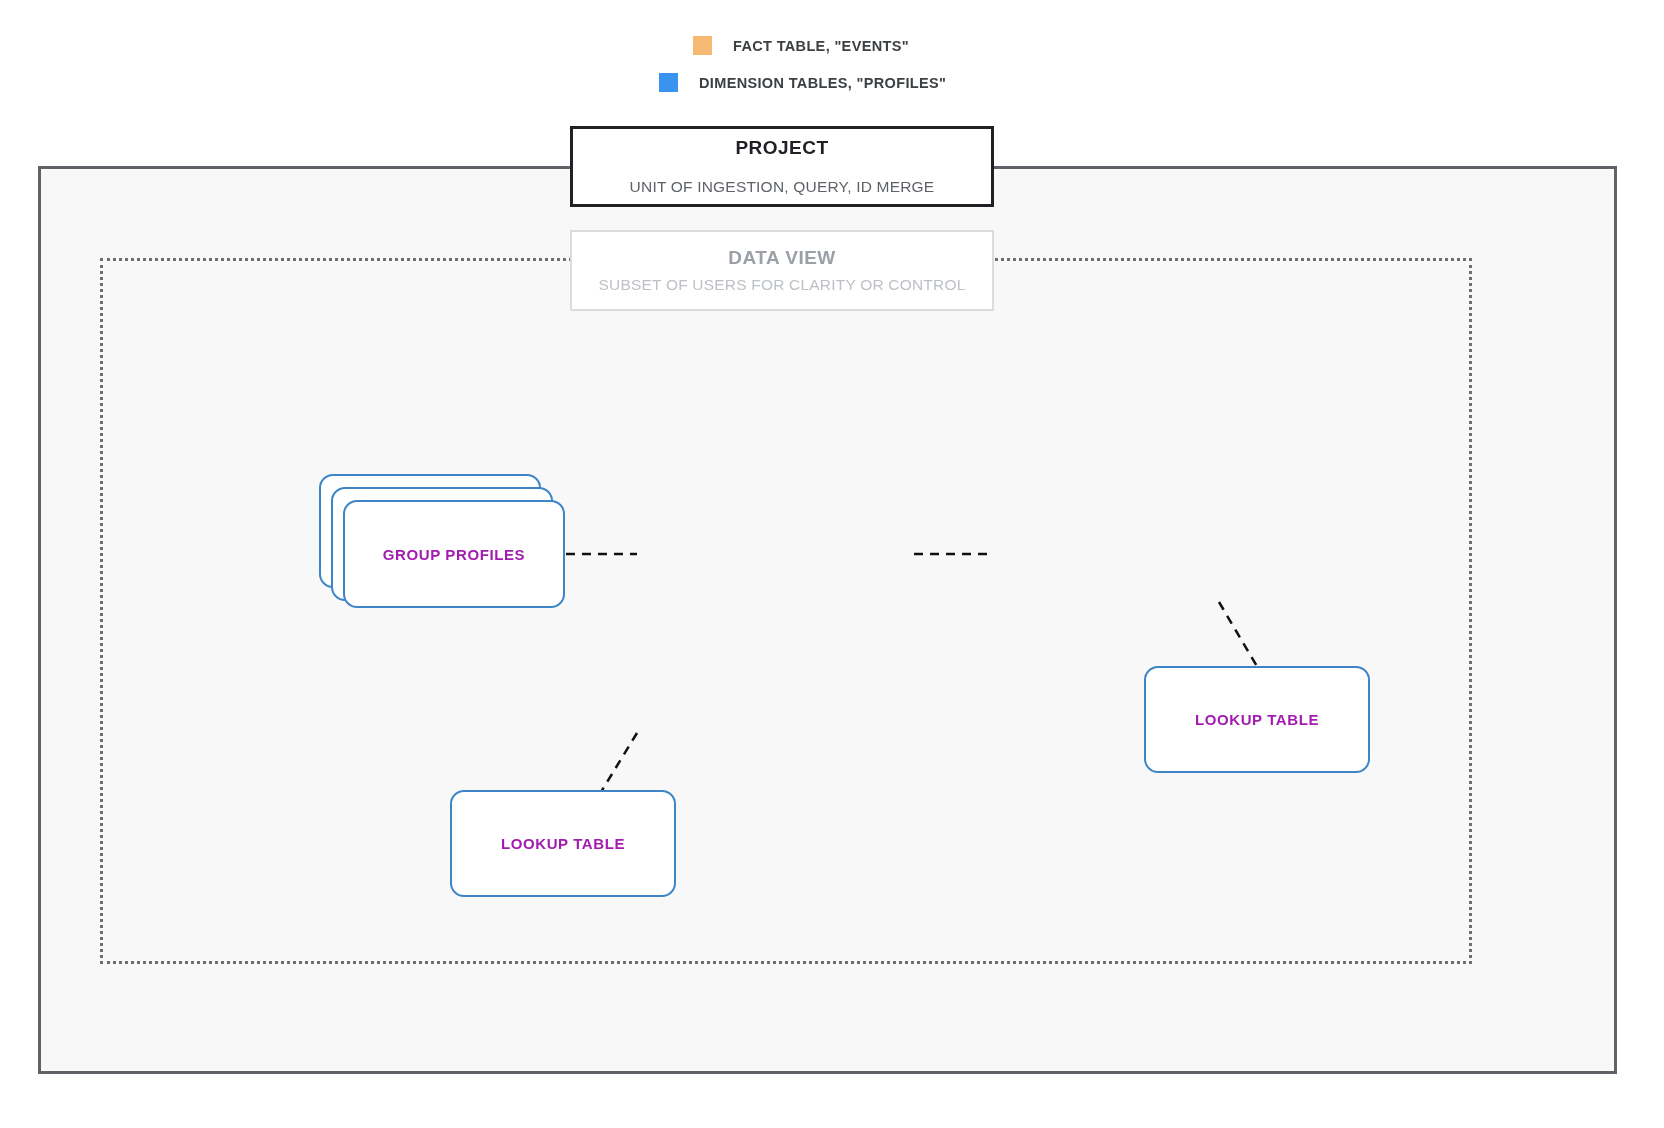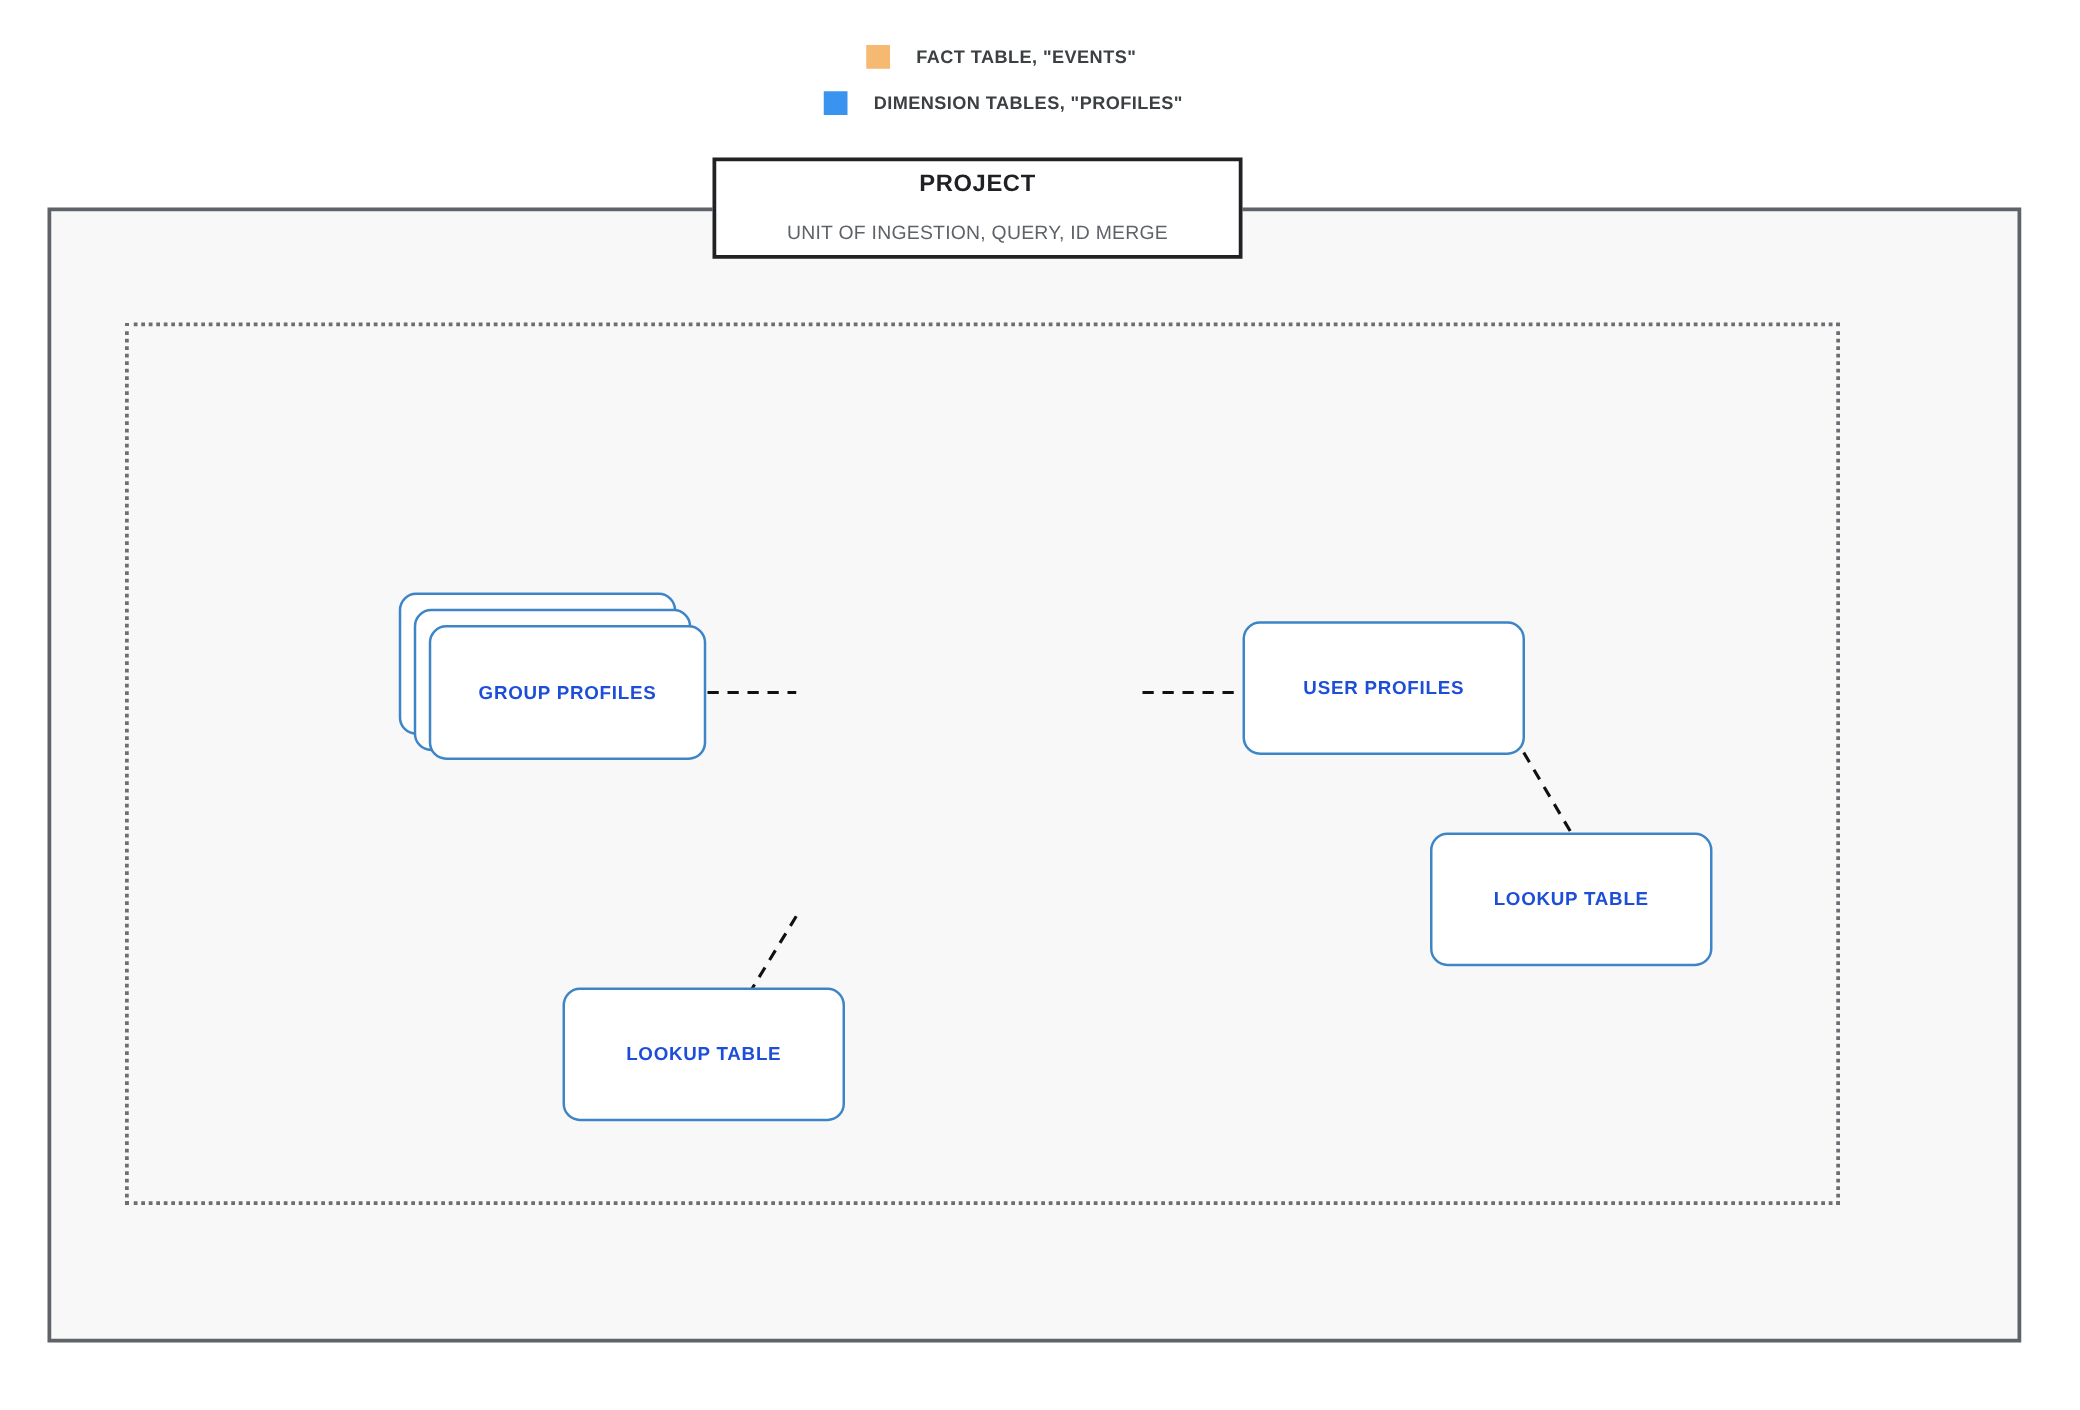--- a/index.html
+++ b/index.html
@@ -145,21 +145,21 @@
     border-radius: 14px;
     background: #ffffff;
     display: flex;
     align-items: center;
     justify-content: center;
   }
   .blue-card-label {
     font-size: 15px;
     font-weight: bold;
     letter-spacing: 0.6px;
-    color: #1d4ed8;
+    color: #a21caf;
   }
   .stack-ghost {
     position: absolute;
     box-sizing: border-box;
     border: 2.5px solid #3d85c6;
     border-radius: 14px;
     background: #ffffff;
   }
 
   
@@ -209,31 +209,32 @@
     <line x1="1219" y1="602" x2="1258" y2="668" stroke="#111111" stroke-width="2.5" stroke-dasharray="9 7"></line>
 
     <line x1="637" y1="733" x2="601" y2="792" stroke="#111111" stroke-width="2.5" stroke-dasharray="9 7"></line>
   </svg>
 
   <div class="card-header project-card">
     <div class="project-title">PROJECT</div>
     <div class="project-sub">UNIT OF INGESTION, QUERY, ID MERGE</div>
   </div>
 
+  <div class="card-header dataview-card">
+    <div class="dataview-title">DATA VIEW</div>
+    <div class="dataview-sub">SUBSET OF USERS FOR CLARITY OR CONTROL</div>
+  </div>
 
 
   <div class="stack-ghost gp-ghost2"></div>
   <div class="stack-ghost gp-ghost1"></div>
   <div class="blue-card gp-front">
     <span class="blue-card-label">GROUP PROFILES</span>
   </div>
 
-  <div class="blue-card user-profiles">
-    <span class="blue-card-label">USER PROFILES</span>
-  </div>
 
   <div class="blue-card lookup-right">
     <span class="blue-card-label">LOOKUP TABLE</span>
   </div>
 
   <div class="blue-card lookup-left">
     <span class="blue-card-label">LOOKUP TABLE</span>
   </div>
 
 </div>

